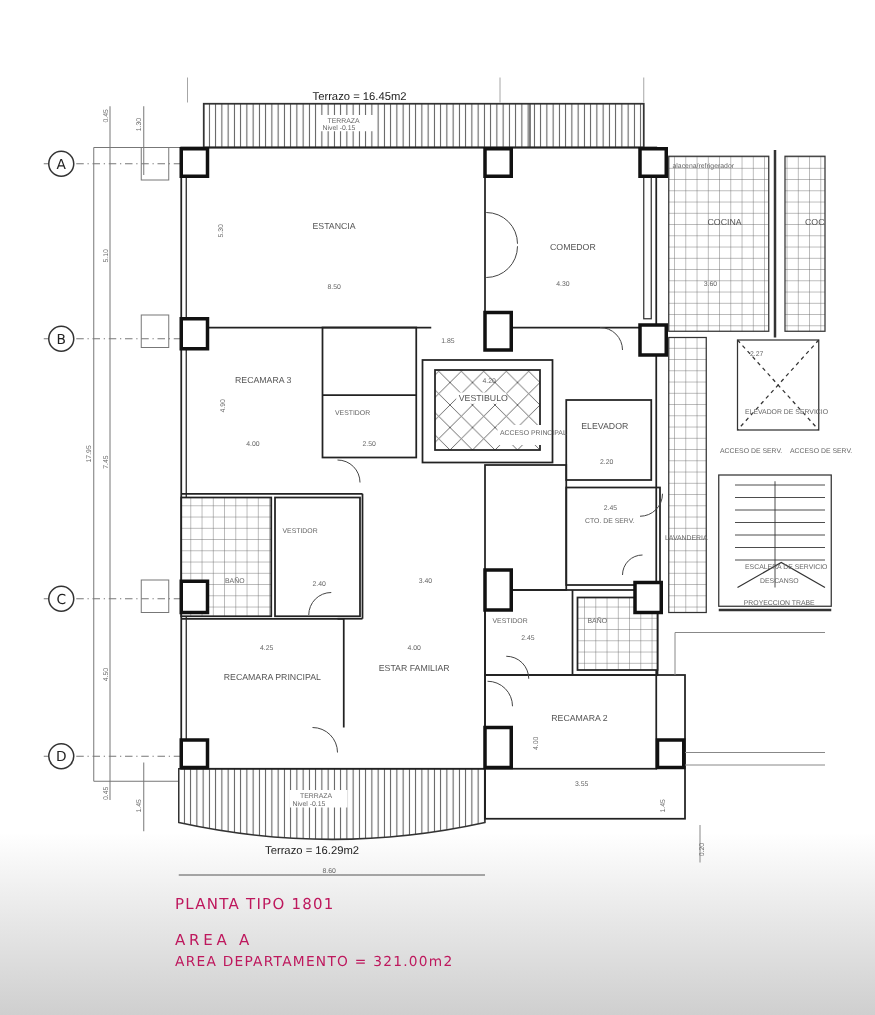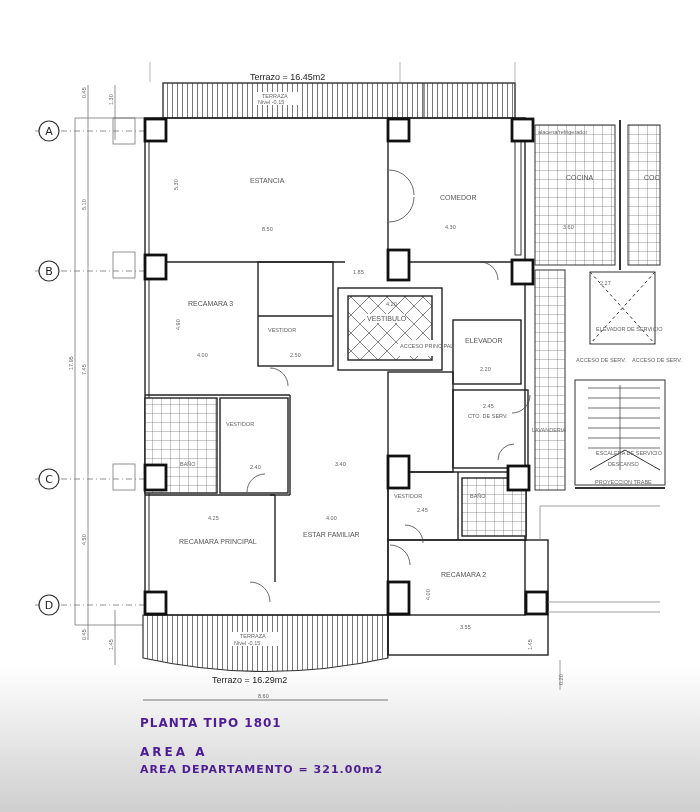--- a/index.html
+++ b/index.html
@@ -4,21 +4,21 @@
 <style>
   html,body{margin:0;padding:0;}
   body{width:700px;height:812px;overflow:hidden;position:relative;
        background:linear-gradient(180deg,#ffffff 0%,#ffffff 82%,#e9e9e9 90%,#cfcfcf 100%);
        font-family:"Liberation Sans",sans-serif;}
   #plan{position:absolute;left:0;top:0;width:700px;height:812px;}
   .lbl{font-family:"Liberation Sans",sans-serif;fill:#555;font-size:7px;}
   .dim{font-family:"Liberation Sans",sans-serif;fill:#666;font-size:5.5px;}
   .big{font-family:"Liberation Sans",sans-serif;fill:#222;font-size:9px;}
   .axis{font-family:"DejaVu Sans",sans-serif;fill:#222;font-size:11px;}
-  .title{position:absolute;left:140px;font-family:"DejaVu Sans",sans-serif;color:#4c1d95;letter-spacing:1px;font-weight:bold;}
+  .title{position:absolute;left:140px;font-family:"DejaVu Sans",sans-serif;color:#be185d;letter-spacing:1px;}
   #t1{top:716px;font-size:12px;}
   #t2{top:763px;font-size:11px;}
   #t3{top:745px;font-size:12px;letter-spacing:3px;}
 </style>
 </head>
 <body>
 
 <svg id="plan" viewBox="0 0 700 812" xmlns="http://www.w3.org/2000/svg">
   <defs>
     <pattern id="hatch" width="5" height="10" patternUnits="userSpaceOnUse">

